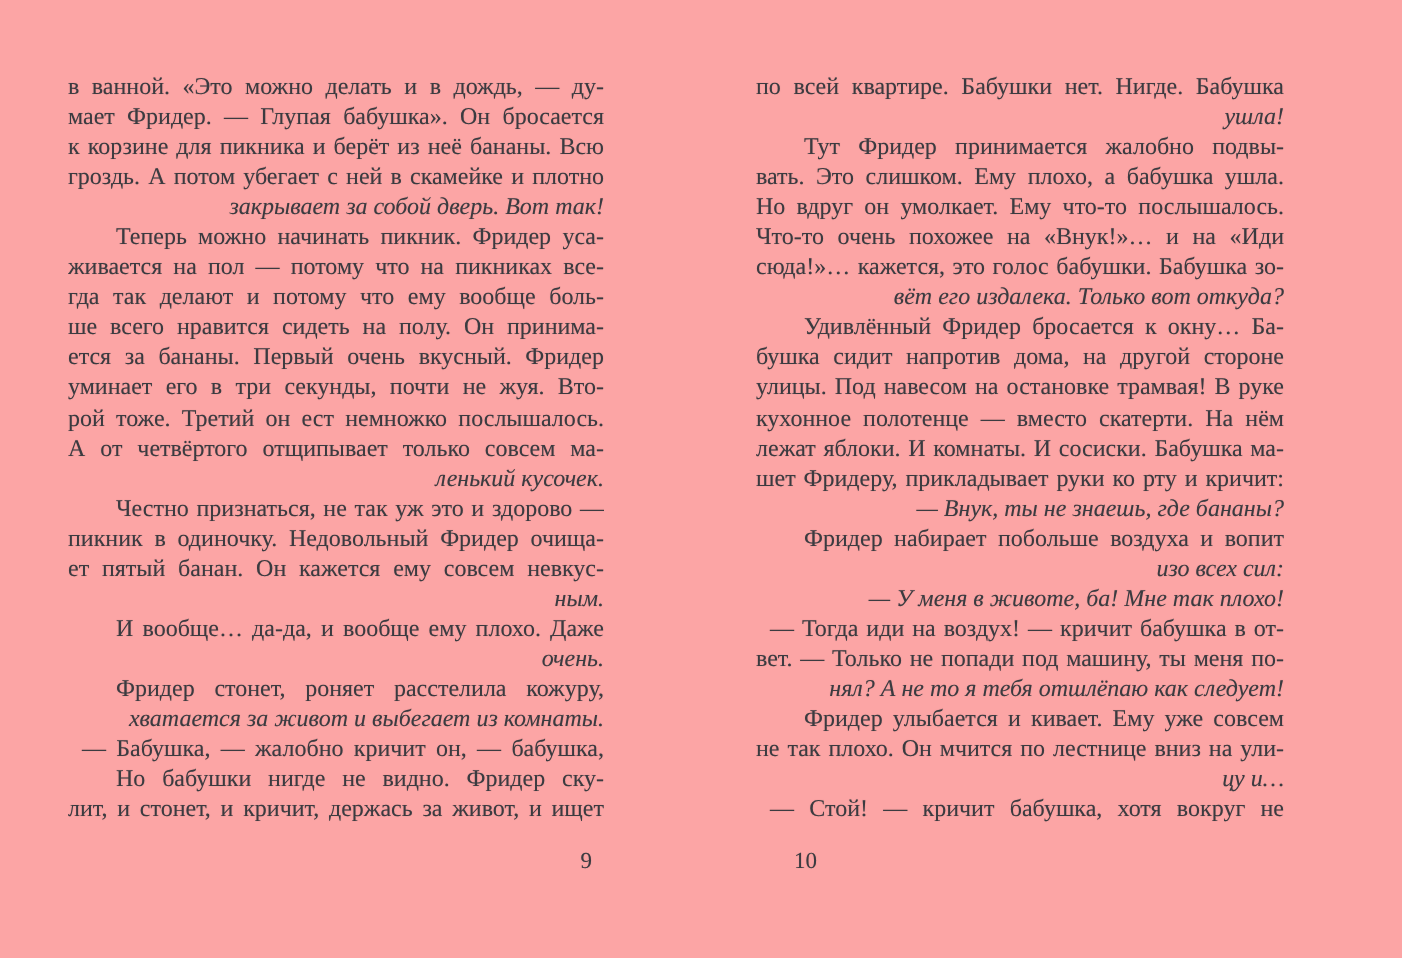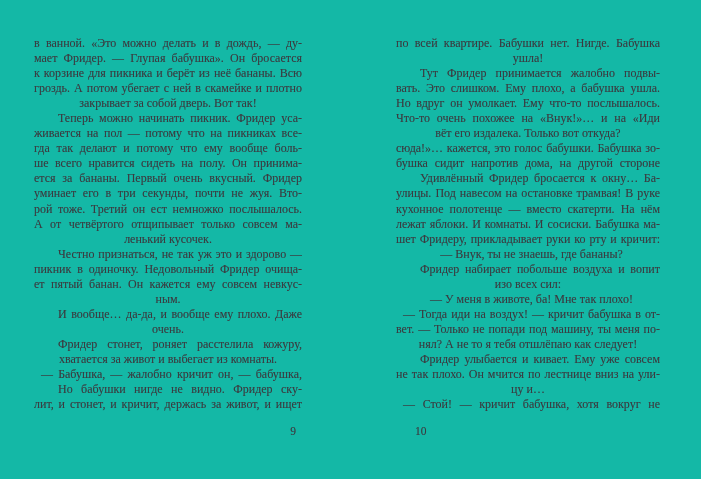--- a/index.html
+++ b/index.html
@@ -4,44 +4,44 @@
 <style>
   html, body {
     margin: 0;
     padding: 0;
     background: #fbfbfa;
   }
   .spread {
     position: relative;
     width: 701px;
     height: 479px;
-    background: #14b8a6;
+    background: #fca5a5;
     overflow: hidden;
     font-family: "Liberation Serif", "DejaVu Serif", serif;
     color: #3b3b40;
   }
   .page {
     position: absolute;
     top: 36px;
   }
   .page-left  { left: 34px;  width: 268px; }
-  .page-right { left: 396px; width: 264px; }
+  .page-right { left: 378px; width: 264px; }
 
   .line {
     height: 15.05px;
     line-height: 15.05px;
     font-size: 12px;
     overflow: hidden;
     text-align: justify;
     text-align-last: justify;
     text-shadow: 0 0 0.5px rgba(60,60,64,0.35);
     white-space: normal;
   }
   
-  .line.l,  .line.dl { text-align: center; text-align-last: auto; }
+  .line.l,  .line.dl { text-align: right; text-align-last: auto; font-style: italic; }
   .line.ij { padding-left: 24px; }
   .line.dj, .line.dl { padding-left: 7px; }
 
   .folio {
     margin-top: 12px;
     font-size: 11.5px;
     line-height: 14px;
     text-shadow: 0 0 0.5px rgba(60,60,64,0.35);
   }
   .folio-left  { text-align: right; padding-right: 6px; }
@@ -84,24 +84,24 @@
   </div>
 
   <div class="page page-right">
     <div class="text-block">
         <div class="line j">по всей квартире. Бабушки нет. Нигде. Бабушка</div>
         <div class="line l">ушла!</div>
         <div class="line ij">Тут Фридер принимается жалобно подвы-</div>
         <div class="line j">вать. Это слишком. Ему плохо, а бабушка ушла.</div>
         <div class="line j">Но вдруг он умолкает. Ему что-то послышалось.</div>
         <div class="line j">Что-то очень похожее на «Внук!»… и на «Иди</div>
+        <div class="line j">сюда!»… кажется, это голос бабушки. Бабушка зо-</div>
         <div class="line l">вёт его издалека. Только вот откуда?</div>
-        <div class="line j">сюда!»… кажется, это голос бабушки. Бабушка зо-</div>
+        <div class="line ij">Удивлённый Фридер бросается к окну… Ба-</div>
         <div class="line j">бушка сидит напротив дома, на другой стороне</div>
-        <div class="line ij">Удивлённый Фридер бросается к окну… Ба-</div>
         <div class="line j">улицы. Под навесом на остановке трамвая! В руке</div>
         <div class="line j">кухонное полотенце — вместо скатерти. На нём</div>
         <div class="line j">лежат яблоки. И комнаты. И сосиски. Бабушка ма-</div>
         <div class="line j">шет Фридеру, прикладывает руки ко рту и кричит:</div>
         <div class="line dl">— Внук, ты не знаешь, где бананы?</div>
         <div class="line ij">Фридер набирает побольше воздуха и вопит</div>
         <div class="line l">изо всех сил:</div>
         <div class="line dl">— У меня в животе, ба! Мне так плохо!</div>
         <div class="line dj">— Тогда иди на воздух! — кричит бабушка в от-</div>
         <div class="line j">вет. — Только не попади под машину, ты меня по-</div>

